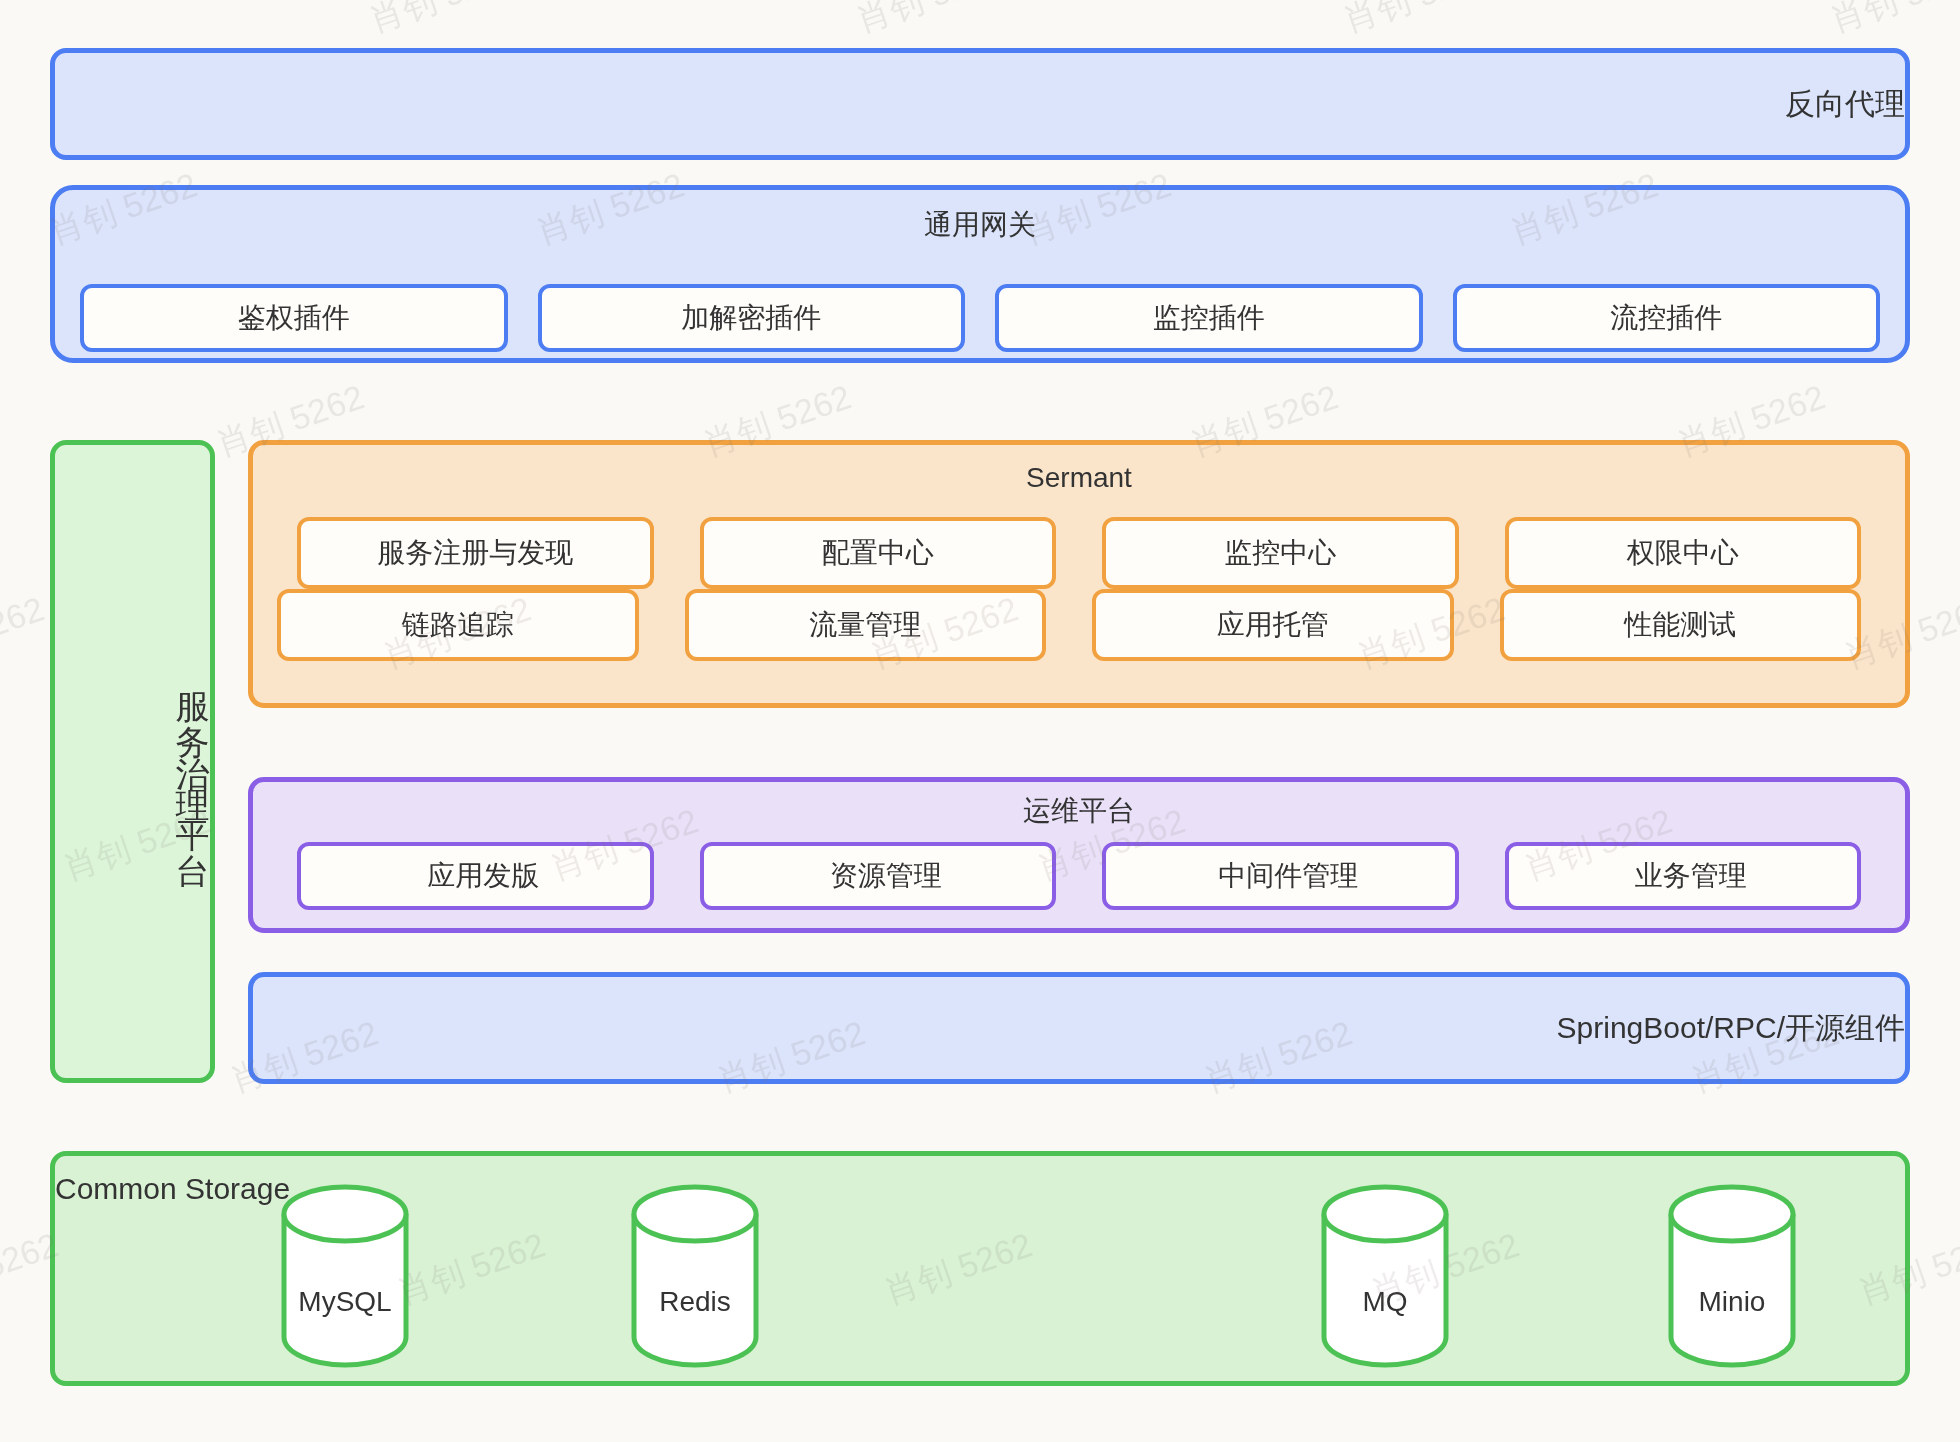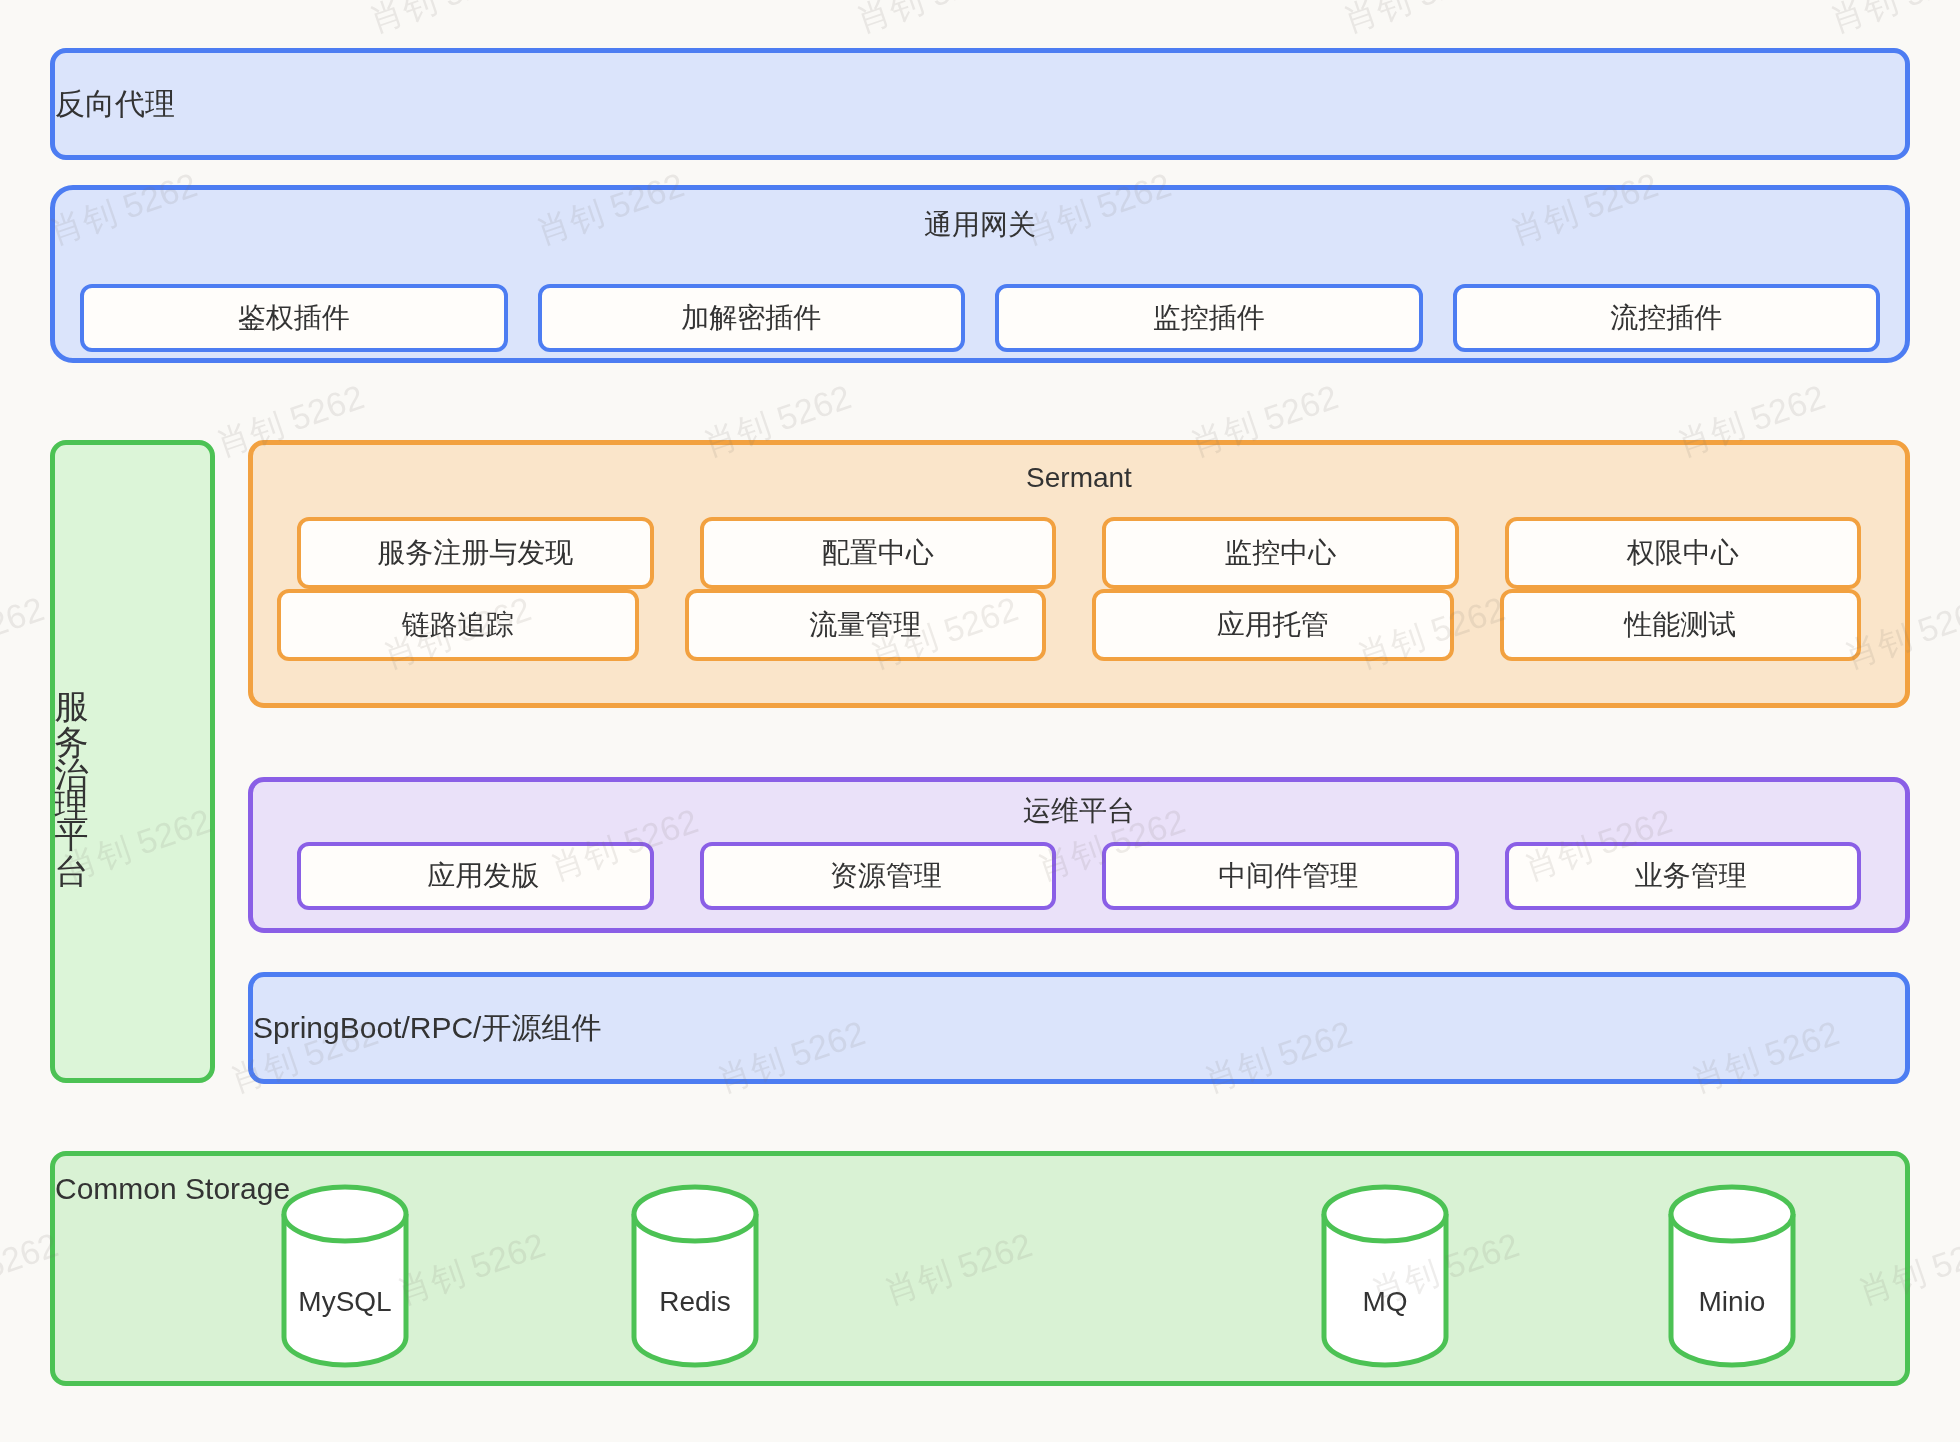--- a/index.html
+++ b/index.html
@@ -10,21 +10,21 @@
     color:#333333;
   }
   
   .wm{
     position:absolute;font-size:34px;white-space:nowrap;
     color:rgba(125,118,110,0.13);transform:rotate(-19deg);
     pointer-events:none;user-select:none;z-index:5;
   }
   .layer{position:absolute;inset:0;z-index:1;}
   .box{position:absolute;box-sizing:border-box;border-radius:16px;}
-  .flex-center{display:flex;align-items:center;justify-content:flex-start;}
+  .flex-center{display:flex;align-items:center;justify-content:flex-end;}
 
   
   .blue-outer{background:#dbe4fb;border:5px solid #4d7df2;}
   #reverse-proxy{left:50px;top:48px;width:1860px;height:112px;font-size:30px;}
   #gateway{left:50px;top:185px;width:1860px;height:178px;border-radius:23px;}
   .gateway-title{text-align:center;font-size:28px;margin-top:18px;line-height:34px;}
   .gateway-row{display:flex;gap:30px;padding:16px 25px;margin-top:26px;}
   .inner-item{
     flex:1;height:68px;background:#fffdfa;border-radius:12px;
     display:flex;align-items:center;justify-content:center;font-size:28px;

